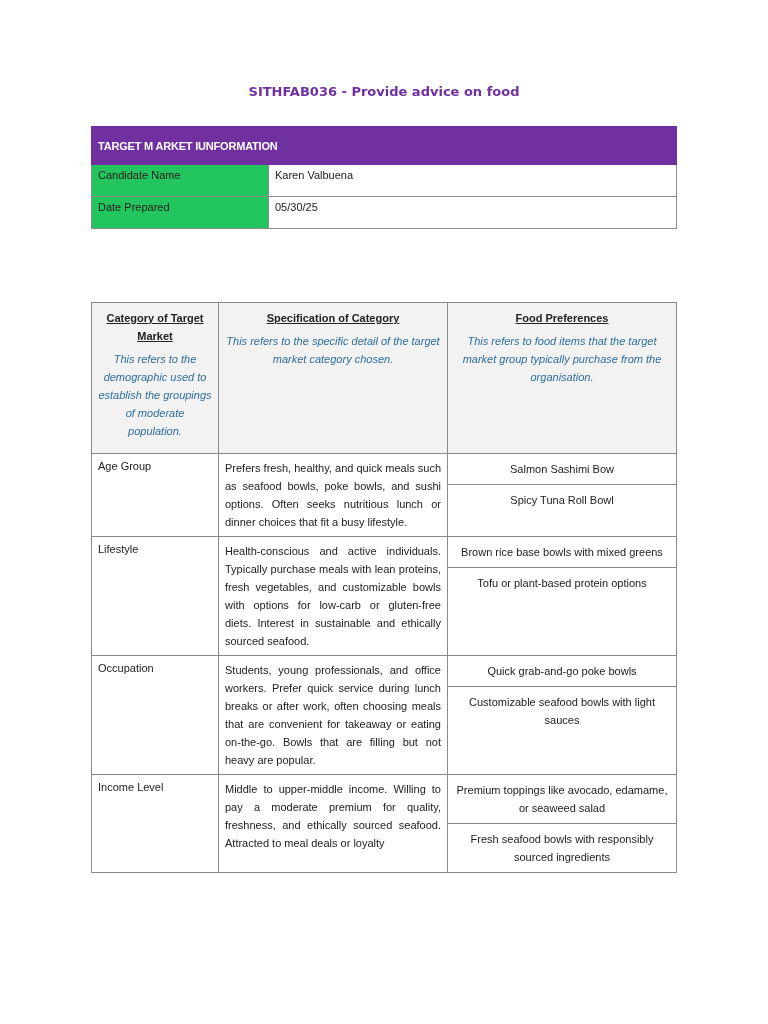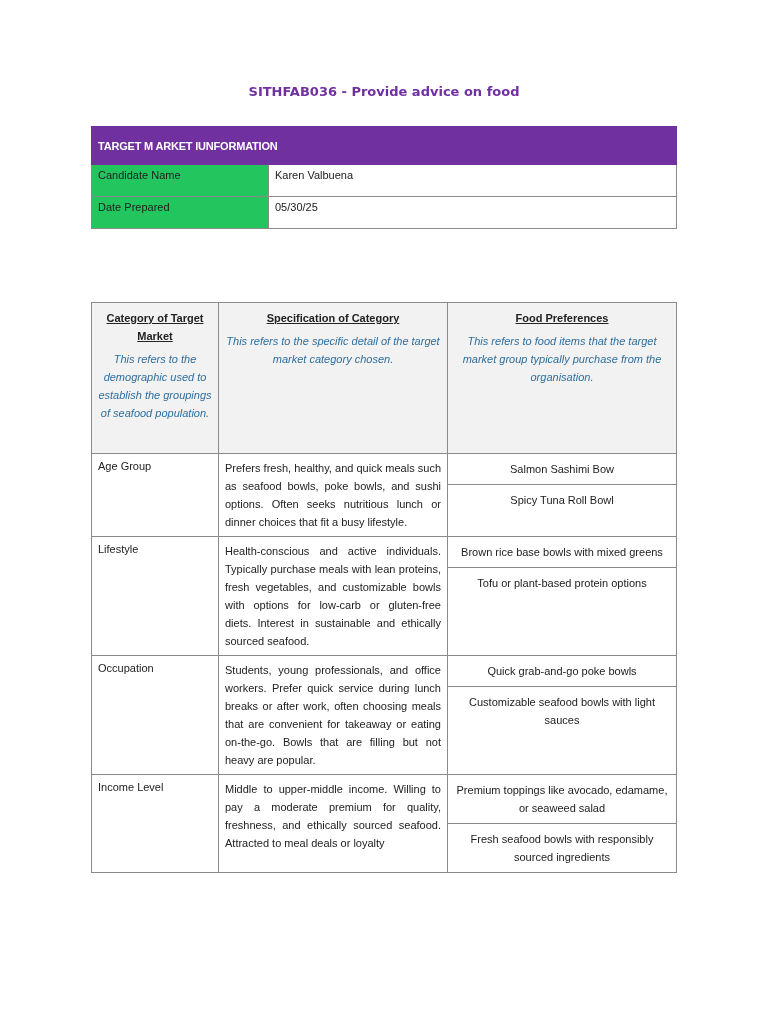--- a/index.html
+++ b/index.html
@@ -41,21 +41,21 @@
     <td>05/30/25</td>
   </tr>
 </tbody>
   </table>
 
 <table id="market">
   <tbody>
   <tr class="colhdr">
     <td>
       <div class="h">Category of Target Market</div>
-      <div class="d">This refers to the demographic used to establish the groupings of seafood population.</div>
+      <div class="d">This refers to the demographic used to establish the groupings of moderate population.</div>
     </td>
     <td>
       <div class="h">Specification of Category</div>
       <div class="d">This refers to the specific detail of the target market category chosen.</div>
     </td>
     <td>
       <div class="h">Food Preferences</div>
       <div class="d">This refers to food items that the target market group typically purchase from the organisation.</div>
     </td>
   </tr>

